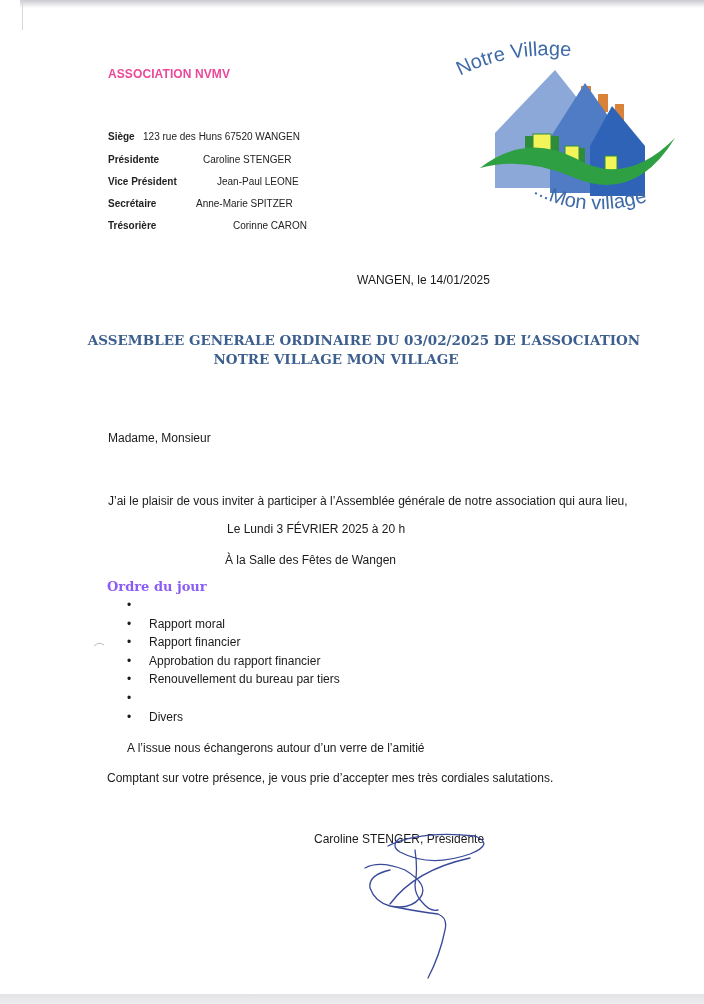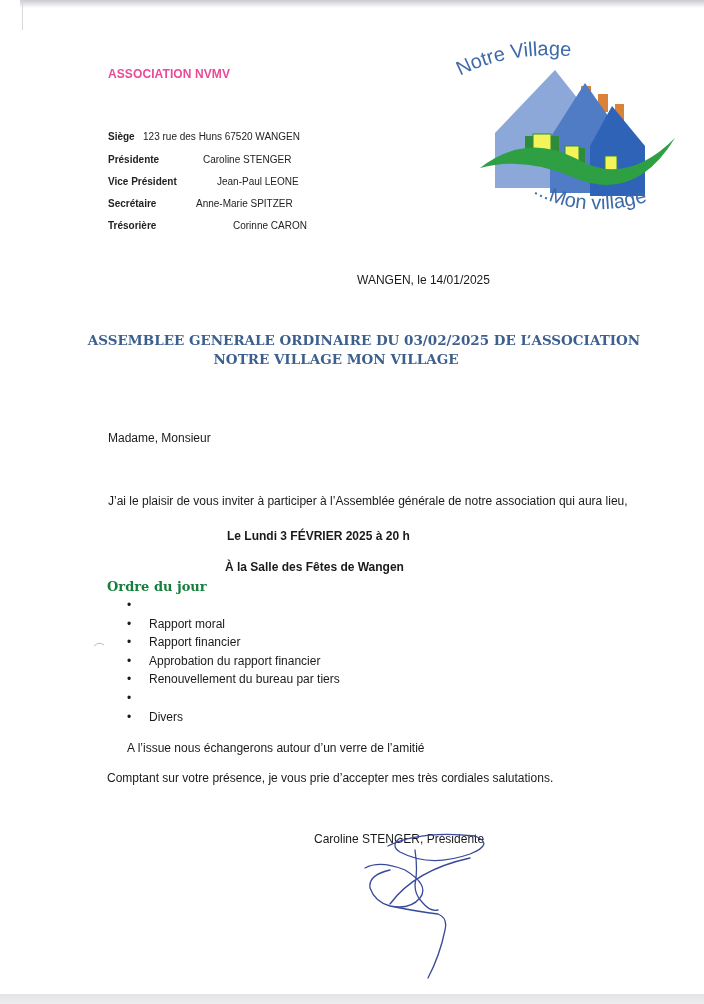--- a/index.html
+++ b/index.html
@@ -21,22 +21,22 @@
   .abs { position: absolute; white-space: nowrap; }
   .assoc-name { left: 108px; top: 67px; font-size: 12px; font-weight: bold; color: #ec4899; letter-spacing: 0.1px; }
   .info { font-size: 10px; color: #222; }
   .info-label { font-weight: bold; text-align: center; }
   .date { left: 357px; top: 273px; font-size: 12px; }
   .title {
     left: 0; width: 704px; text-align: center; font-family: "DejaVu Serif", serif;
     font-weight: bold; color: #3c5f8e; font-size: 13.5px;
   }
   .body-text { font-size: 12px; color: #1a1a1a; }
-  .bold { font-weight: bold; margin-top: 7px; }
-  .ordre { left: 107px; top: 579px; font-family: "DejaVu Serif", serif; font-weight: bold; color: #15803d; font-size: 13px; }
+  .bold { font-weight: normal; }
+  .ordre { left: 107px; top: 579px; font-family: "DejaVu Serif", serif; font-weight: bold; color: #8b5cf6; font-size: 13px; }
   .agenda { position: absolute; left: 127px; top: 598px; margin: 0; padding: 0; list-style: none; }
   .agenda li { height: 18.6px; font-size: 12px; position: relative; padding-left: 22px; white-space: nowrap; }
   .agenda li .bullet { position: absolute; left: 0; top: 0; font-size: 12px; }
   .sig-name { left: 314px; top: 832px; font-size: 12px; }
   .logo { position: absolute; left: 455px; top: 28px; width: 235px; height: 205px; }
   .signature { position: absolute; left: 360px; top: 830px; width: 140px; height: 150px; }
   .scan-mark { position: absolute; left: 93px; top: 641px; width: 12px; height: 6px; }
 </style>
 </head>
 <body>

